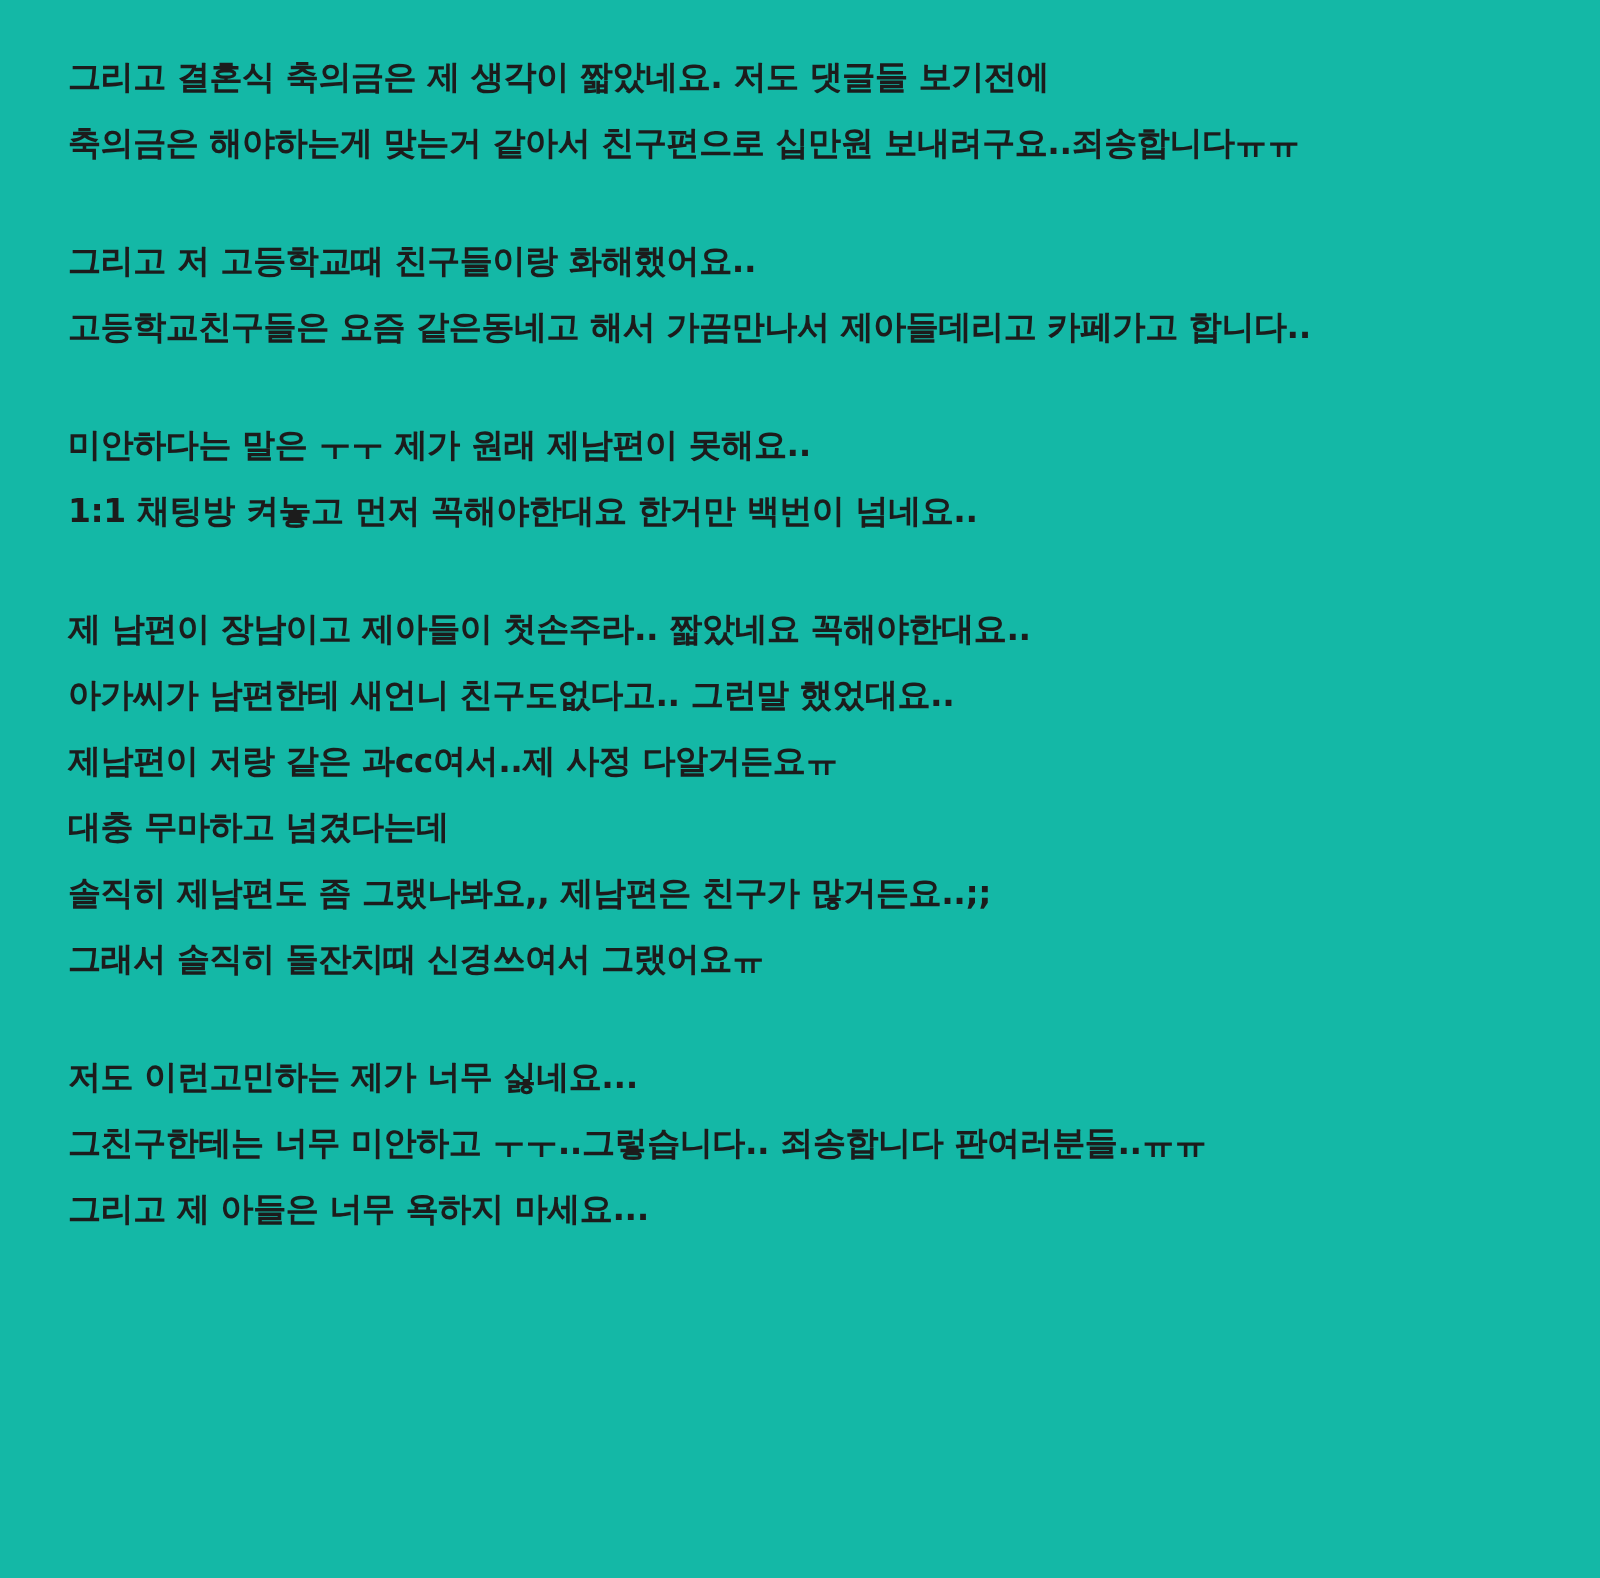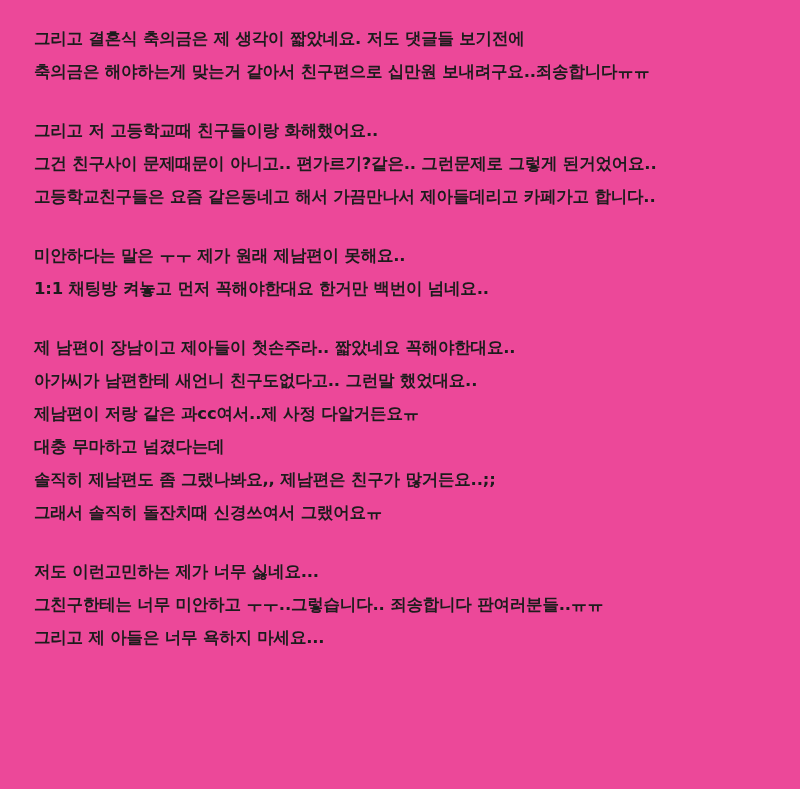--- a/index.html
+++ b/index.html
@@ -12,21 +12,21 @@
     background: #ffffff;
     font-family: "DejaVu Sans", "Liberation Sans", sans-serif;
     color: #1a1a1a;
     overflow: hidden;
   }
   .page {
     width: 800px;
     height: 789px;
     box-sizing: border-box;
     padding: 22px 34px 0 34px;
-    background: #ec4899;
+    background: #14b8a6;
   }
   .para {
     margin: 0 0 26px 0;
   }
   .para:last-child {
     margin-bottom: 0;
   }
   .line {
     font-size: 16.5px;
     line-height: 33px;
@@ -42,21 +42,20 @@
 
 <div class="page">
 
   <div class="para">
     <div class="line">그리고 결혼식 축의금은 제 생각이 짧았네요. 저도 댓글들 보기전에</div>
     <div class="line">축의금은 해야하는게 맞는거 같아서 친구편으로 십만원 보내려구요..죄송합니다ㅠㅠ</div>
   </div>
 
   <div class="para">
     <div class="line">그리고 저 고등학교때 친구들이랑 화해했어요..</div>
-    <div class="line">그건 친구사이 문제때문이 아니고.. 편가르기?같은.. 그런문제로 그렇게 된거었어요..</div>
     <div class="line">고등학교친구들은 요즘 같은동네고 해서 가끔만나서 제아들데리고 카페가고 합니다..</div>
   </div>
 
   <div class="para">
     <div class="line">미안하다는 말은 ㅜㅜ 제가 원래 제남편이 못해요..</div>
     <div class="line">1:1 채팅방 켜놓고 먼저 꼭해야한대요 한거만 백번이 넘네요..</div>
   </div>
 
   <div class="para">
     <div class="line">제 남편이 장남이고 제아들이 첫손주라.. 짧았네요 꼭해야한대요..</div>

